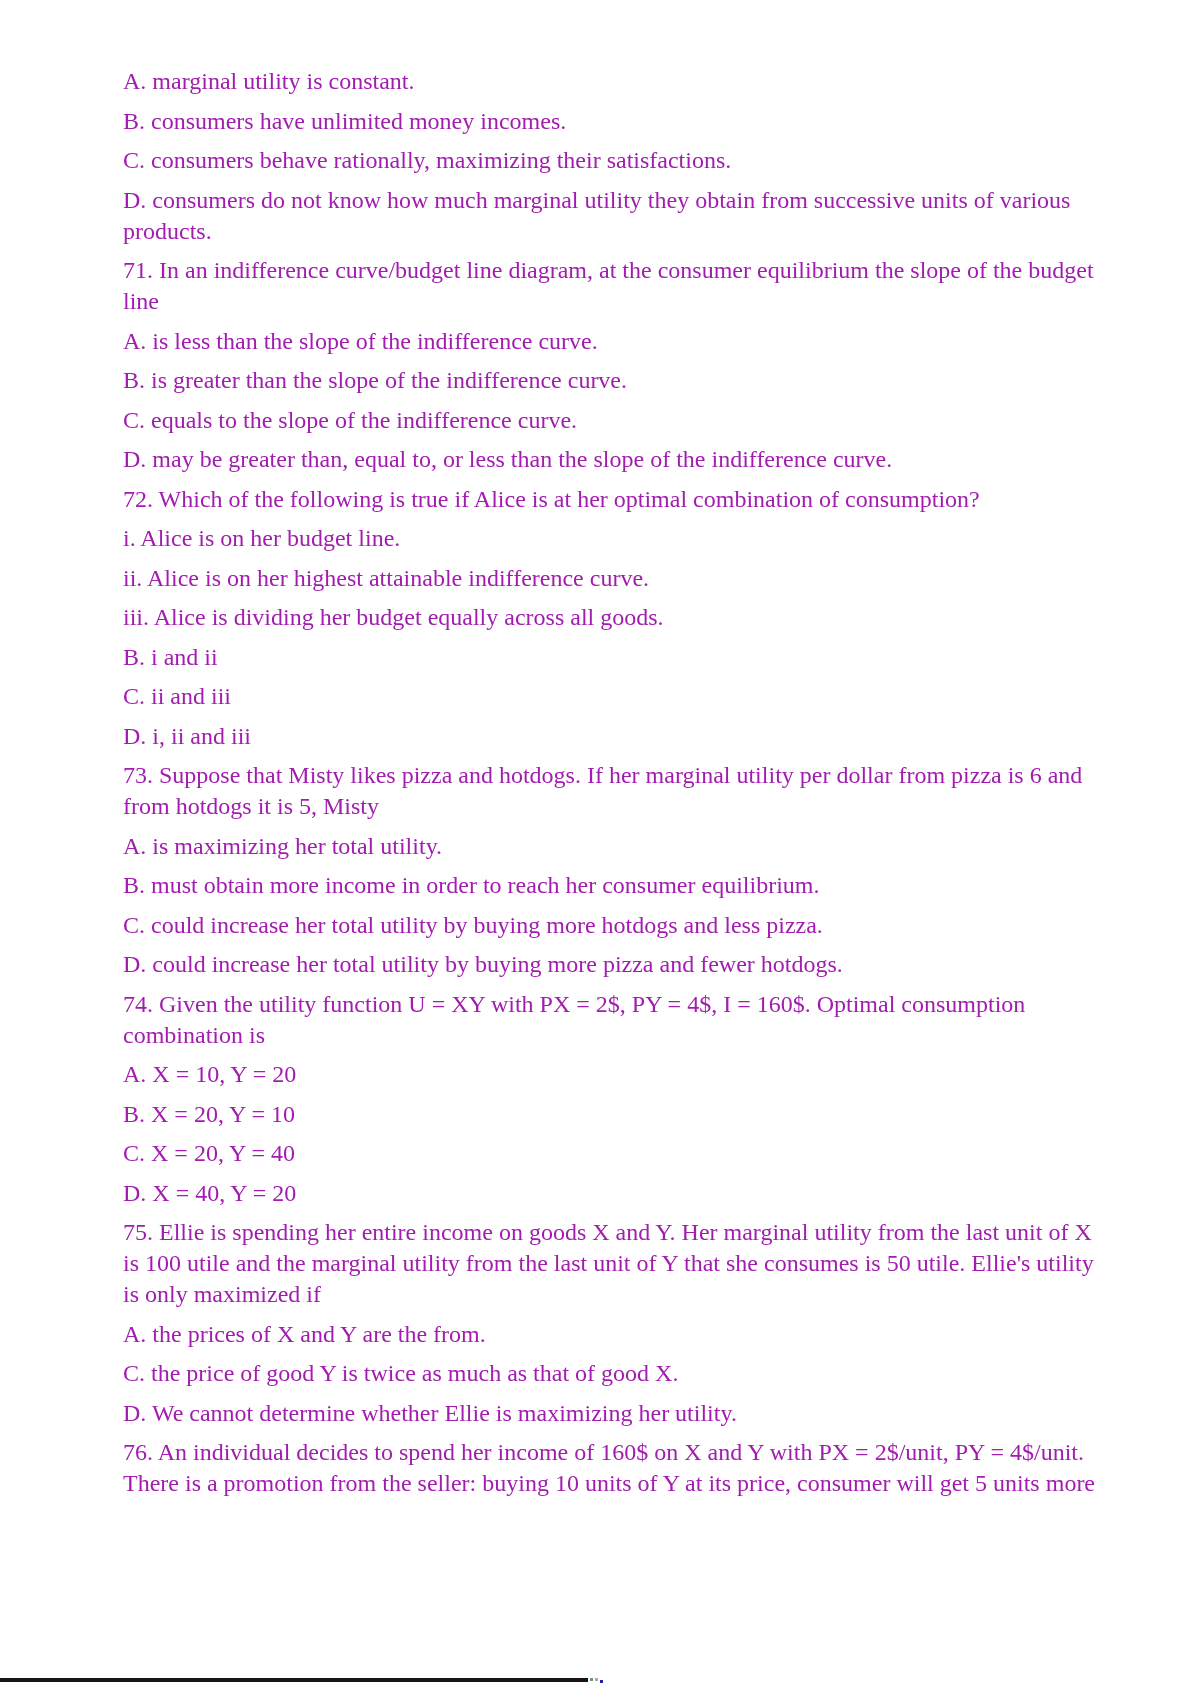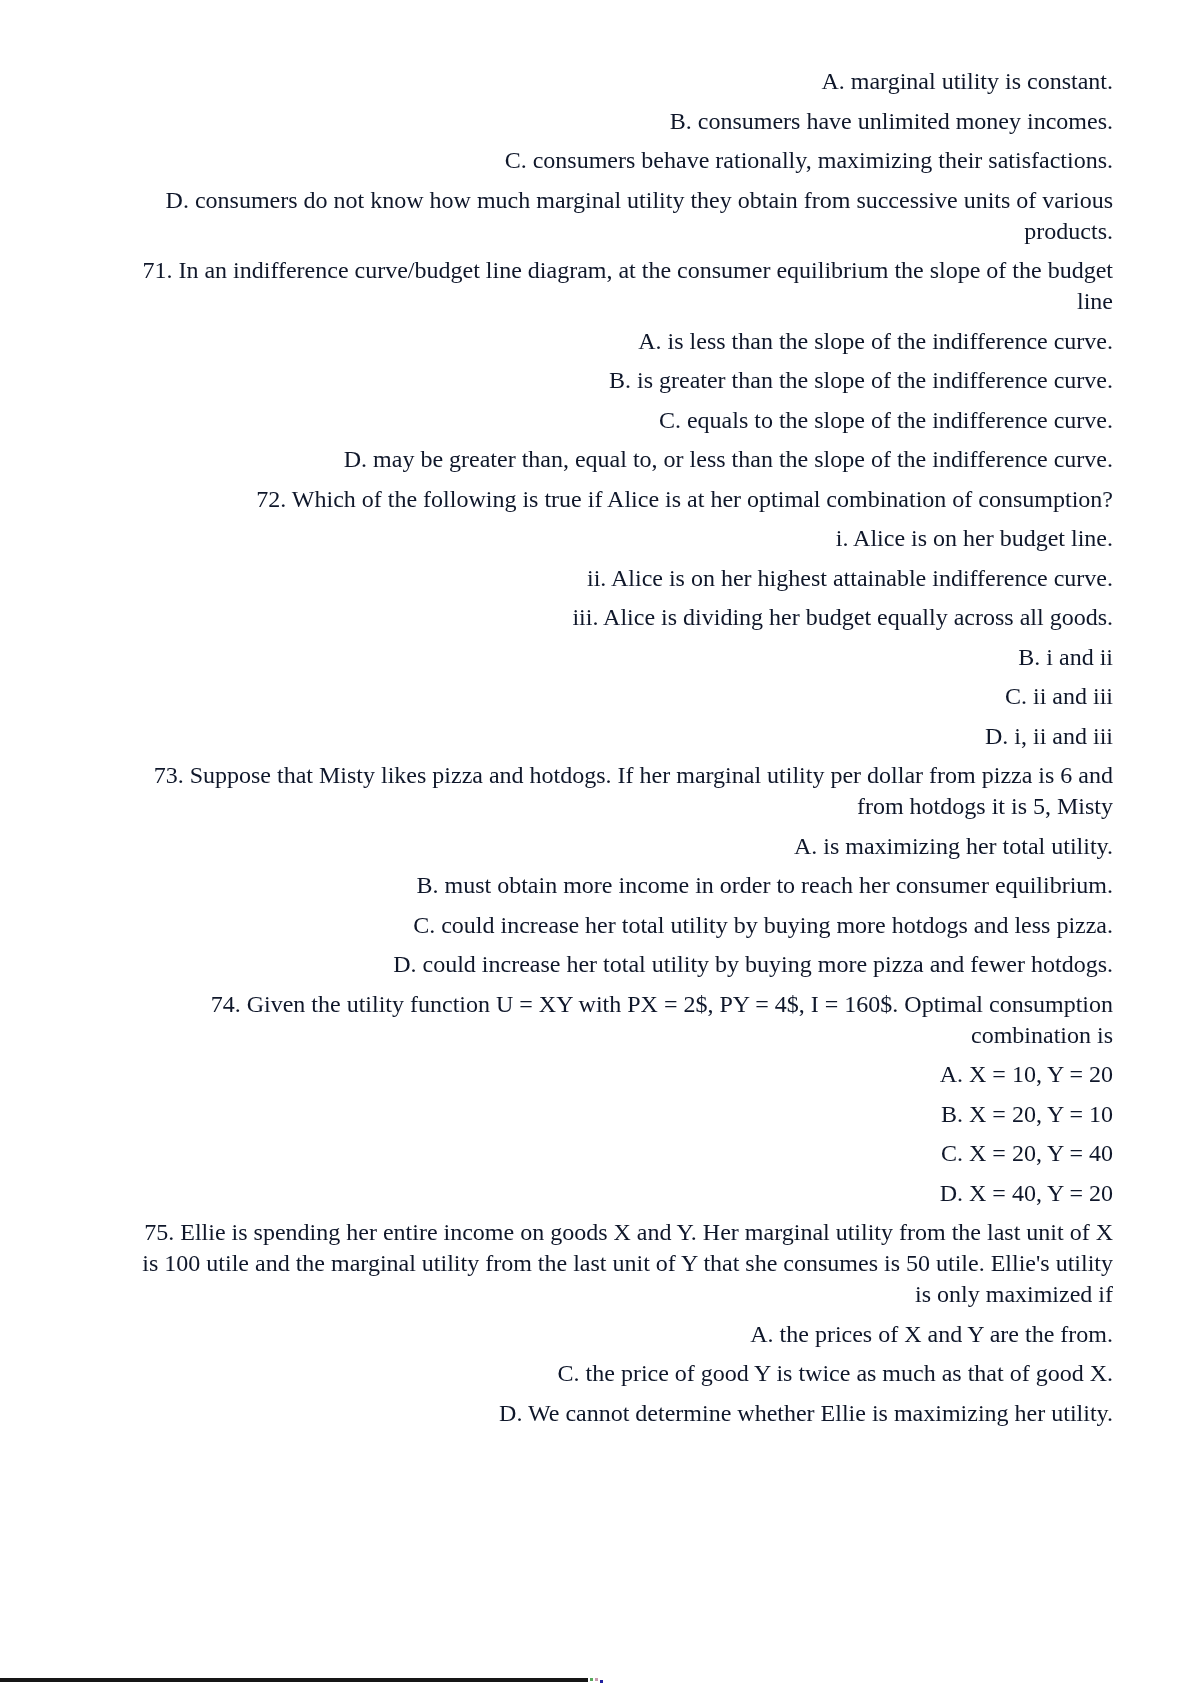--- a/index.html
+++ b/index.html
@@ -10,24 +10,23 @@
     height: 1685px;
     background: #ffffff;
     overflow: hidden;
     font-family: "Liberation Serif", "DejaVu Serif", serif;
   }
   .doc-content {
     position: absolute;
     top: 0; left: 0;
     padding: 66px 0 0 123px;
     width: 990px;
-    color: #0f172a;
+    color: #a21caf;
     font-size: 24px;
     line-height: 31px;
-    text-align: right;
   }
   .doc-content p {
     margin: 0 0 8.5px 0;
     padding: 0;
   }
   .bottom-bar {
     position: absolute;
     left: 0;
     top: 1678px;
     width: 588px;
@@ -67,19 +66,20 @@
     <p>D. could increase her total utility by buying more pizza and fewer hotdogs.</p>
     <p>74. Given the utility function U = XY with PX = 2$, PY = 4$, I = 160$. Optimal consumption combination is</p>
     <p>A. X = 10, Y = 20</p>
     <p>B. X = 20, Y = 10</p>
     <p>C. X = 20, Y = 40</p>
     <p>D. X = 40, Y = 20</p>
     <p>75. Ellie is spending her entire income on goods X and Y. Her marginal utility from the last unit of X is 100 utile and the marginal utility from the last unit of Y that she consumes is 50 utile. Ellie's utility is only maximized if</p>
     <p>A. the prices of X and Y are the from.</p>
     <p>C. the price of good Y is twice as much as that of good X.</p>
     <p>D. We cannot determine whether Ellie is maximizing her utility.</p>
+    <p>76. An individual decides to spend her income of 160$ on X and Y with PX = 2$/unit, PY = 4$/unit. There is a promotion from the seller: buying 10 units of Y at its price, consumer will get 5 units more</p>
   </div>
 
   <div class="bottom-bar"></div>
   <div class="speck speck-green"></div>
   <div class="speck speck-pink"></div>
   <div class="speck speck-blue"></div>
 </div>
 
 </body></html>

